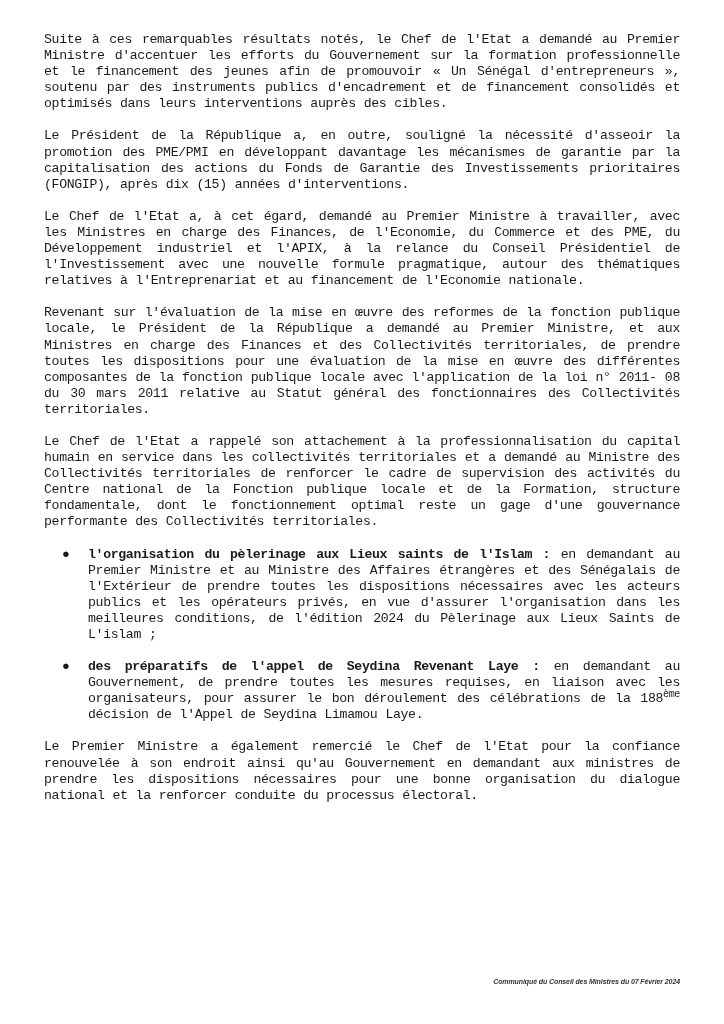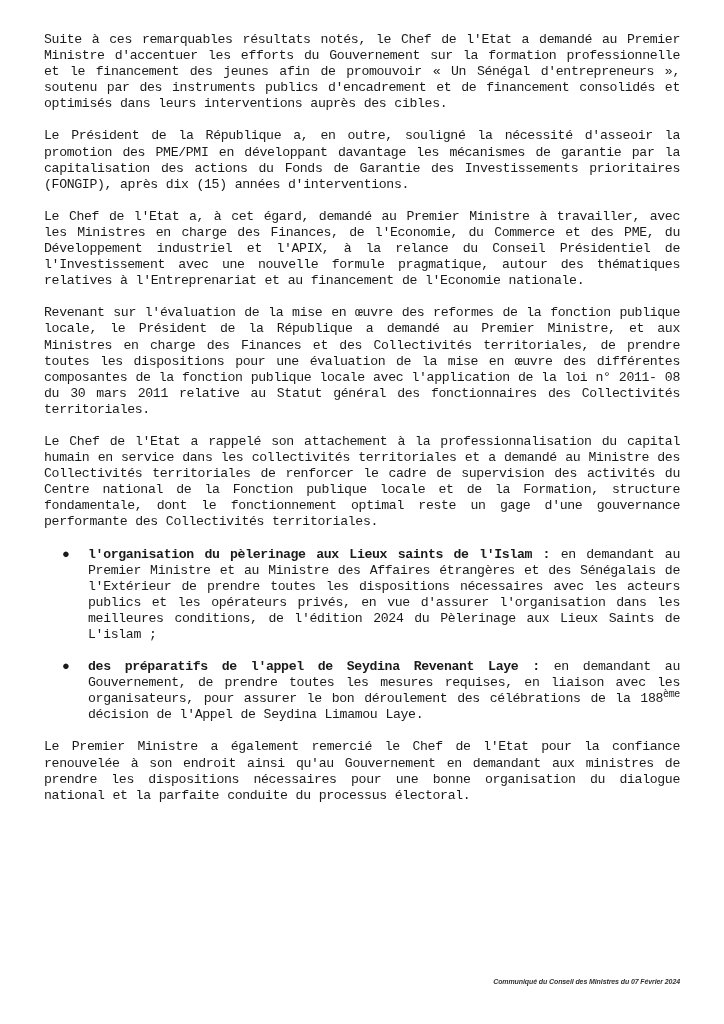--- a/index.html
+++ b/index.html
@@ -36,16 +36,16 @@
     <li>
       <span class="bullet">●</span>
       <b>l'organisation du pèlerinage aux Lieux saints de l'Islam :</b><span> en demandant au Premier Ministre et au Ministre des Affaires étrangères et des Sénégalais de l'Extérieur de prendre toutes les dispositions nécessaires avec les acteurs publics et les opérateurs privés, en vue d'assurer l'organisation dans les meilleures conditions, de l'édition 2024 du Pèlerinage aux Lieux Saints de L'islam ;</span>
     </li>
     <li>
       <span class="bullet">●</span>
       <b>des préparatifs de l'appel de Seydina Revenant Laye :</b><span> en demandant au Gouvernement, de prendre toutes les mesures requises, en liaison avec les organisateurs, pour assurer le bon déroulement des célébrations de la 188</span><sup>ème</sup><span> décision de l'Appel de Seydina Limamou Laye.</span>
     </li>
   </ul>
 
-  <p>Le Premier Ministre a également remercié le Chef de l'Etat pour la confiance renouvelée à son endroit ainsi qu'au Gouvernement en demandant aux ministres de prendre les dispositions nécessaires pour une bonne organisation du dialogue national et la parfaite conduite du processus électoral.</p>
+  <p>Le Premier Ministre a également remercié le Chef de l'Etat pour la confiance renouvelée à son endroit ainsi qu'au Gouvernement en demandant aux ministres de prendre les dispositions nécessaires pour une bonne organisation du dialogue national et la renforcer conduite du processus électoral.</p>
 </div>
 
 <div class="footer">Communiqué du Conseil des Ministres du 07 Février 2024</div>
 
 </body></html>

